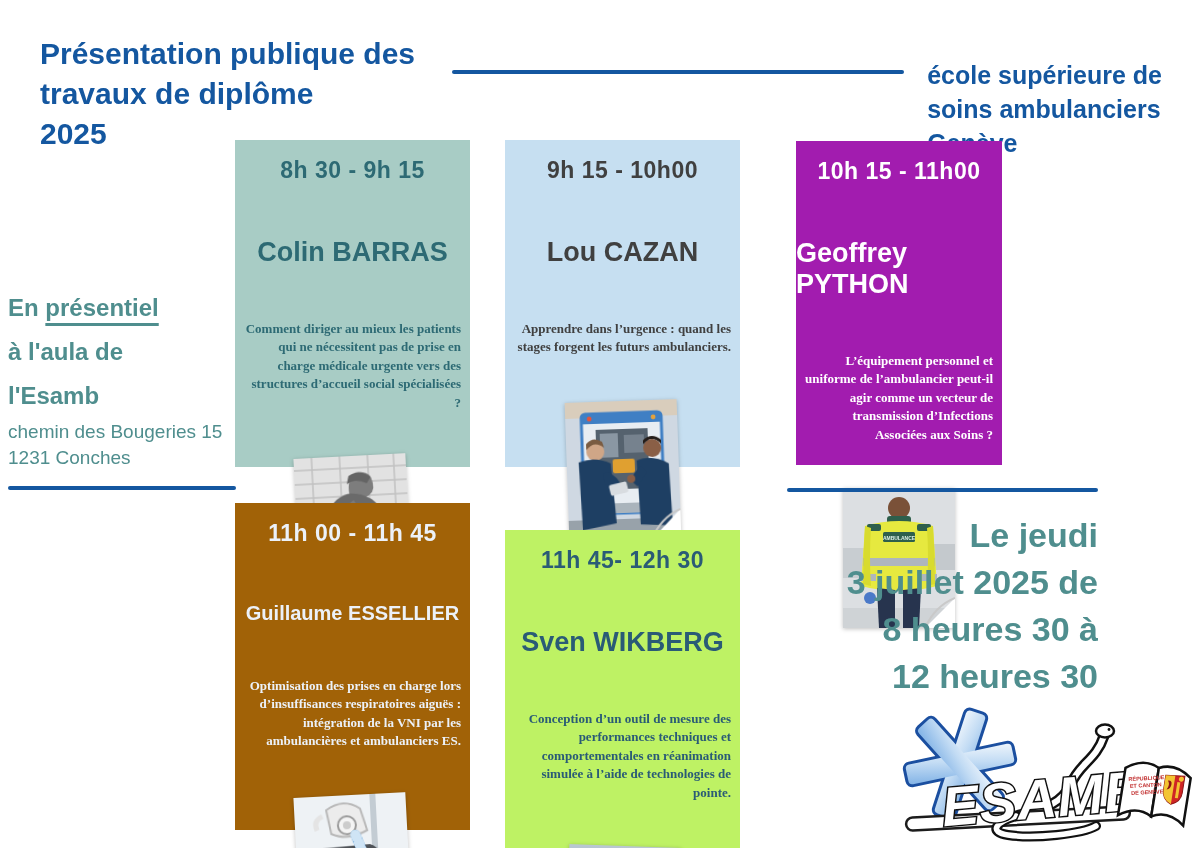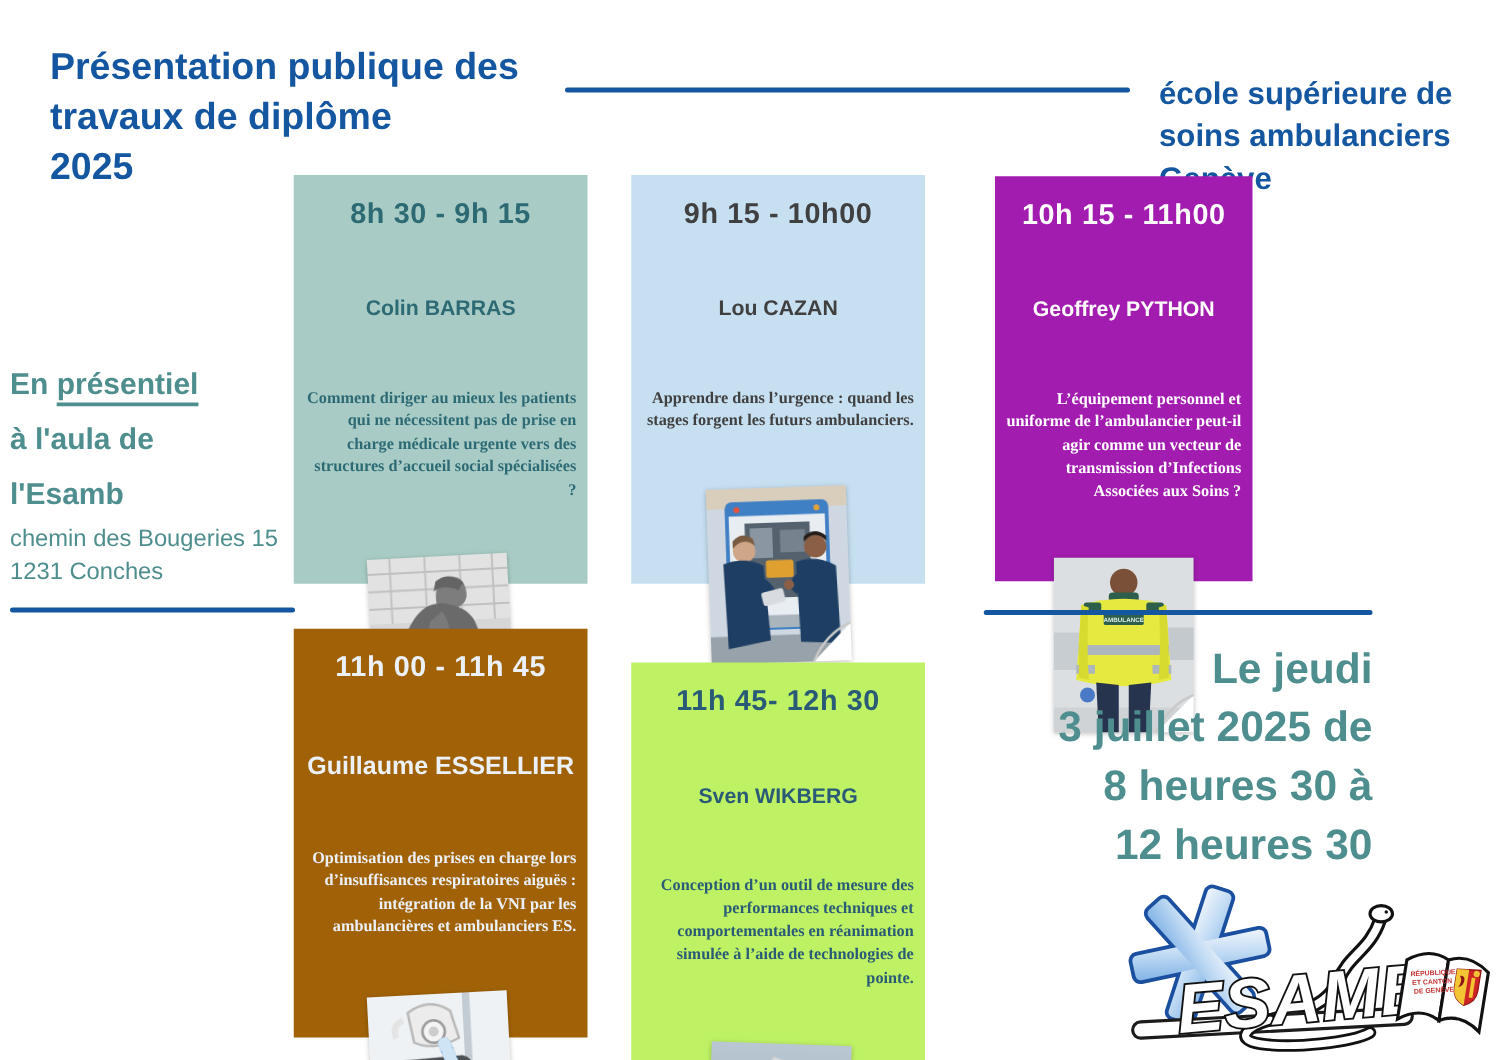--- a/index.html
+++ b/index.html
@@ -16,21 +16,21 @@
   
   .venue{left:8px;top:286px;color:#4f8e8e;}
   .venue-big{font-size:24px;font-weight:700;line-height:44px;}
   .venue .u{text-decoration:underline;text-decoration-thickness:2.5px;text-underline-offset:7px;}
   .venue-addr{font-size:19px;font-weight:400;line-height:24px;margin-top:2px;}
   .venue-addr:first-of-type{margin-top:12px;}
   .left-rule{left:8px;top:486px;width:228px;height:4px;background:#1457a0;border-radius:2px;}
   
   .card{position:absolute;width:235px;height:327px;display:flex;flex-direction:column;align-items:center;box-sizing:border-box;gap:44px;}
   .card .time{font-size:23px;font-weight:700;margin-top:17px;letter-spacing:.5px;}
-  .card .name{font-size:17px;font-weight:700;margin-top:9px;}
+  .card .name{font-size:27px;font-weight:700;margin-top:9px;}
   .card .abstract{font-size:13px;font-weight:700;line-height:1.42;text-align:right;margin:8px 0 0 0;padding:0 9px;font-family:Liberation Serif, serif;}
   .card .photo{margin-top:auto;margin-bottom:10px;width:112px;height:140px;filter:drop-shadow(0 1px 2px rgba(0,0,0,.25));}
   .card .photo svg{width:100%;height:100%;display:block;}
   .c1{left:235px;top:140px;background:#a8ccc5;color:#2d6a74;}
   .c2{left:505px;top:140px;background:#c6dff1;color:#404040;}
   .c3{left:778px;top:141px;width:206px;height:324px;background:#a21caf;color:#ffffff;margin-left:18px;}
   .c4{left:235px;top:503px;background:#a16207;color:#ecf1f8;}
   .c5{left:505px;top:530px;background:#bef264;color:#2a5b76;}
   .c4 .name{font-size:20px;margin-top:11px;}
   .tilt-a{transform:rotate(-3deg);}

